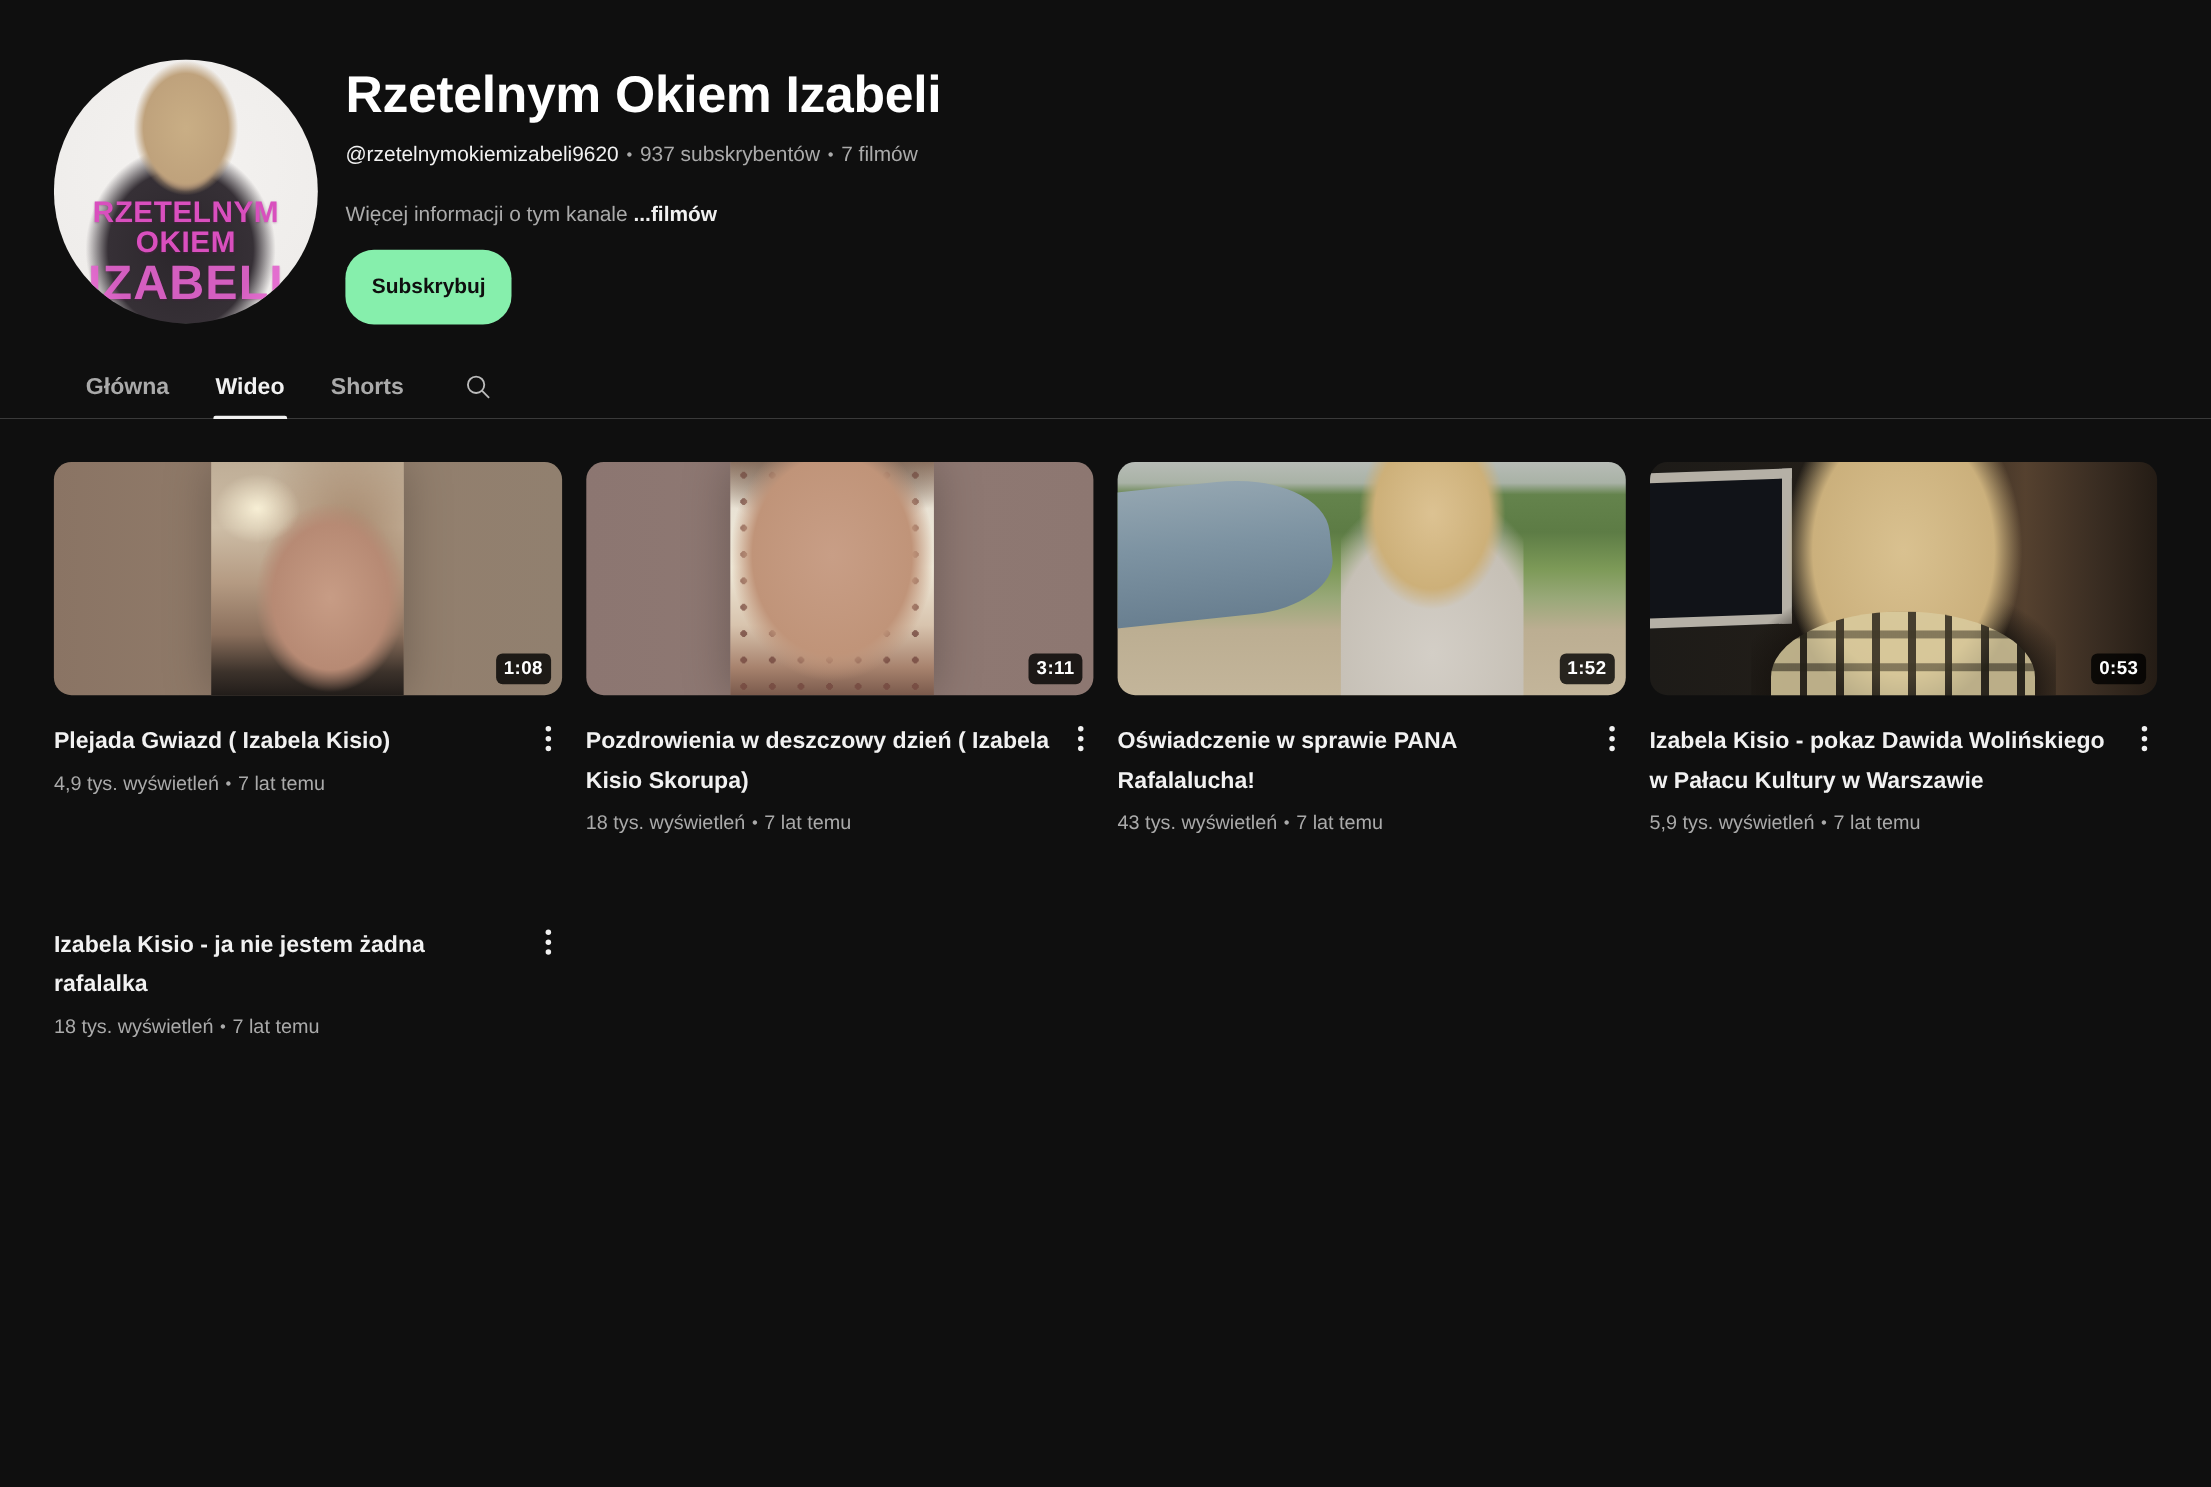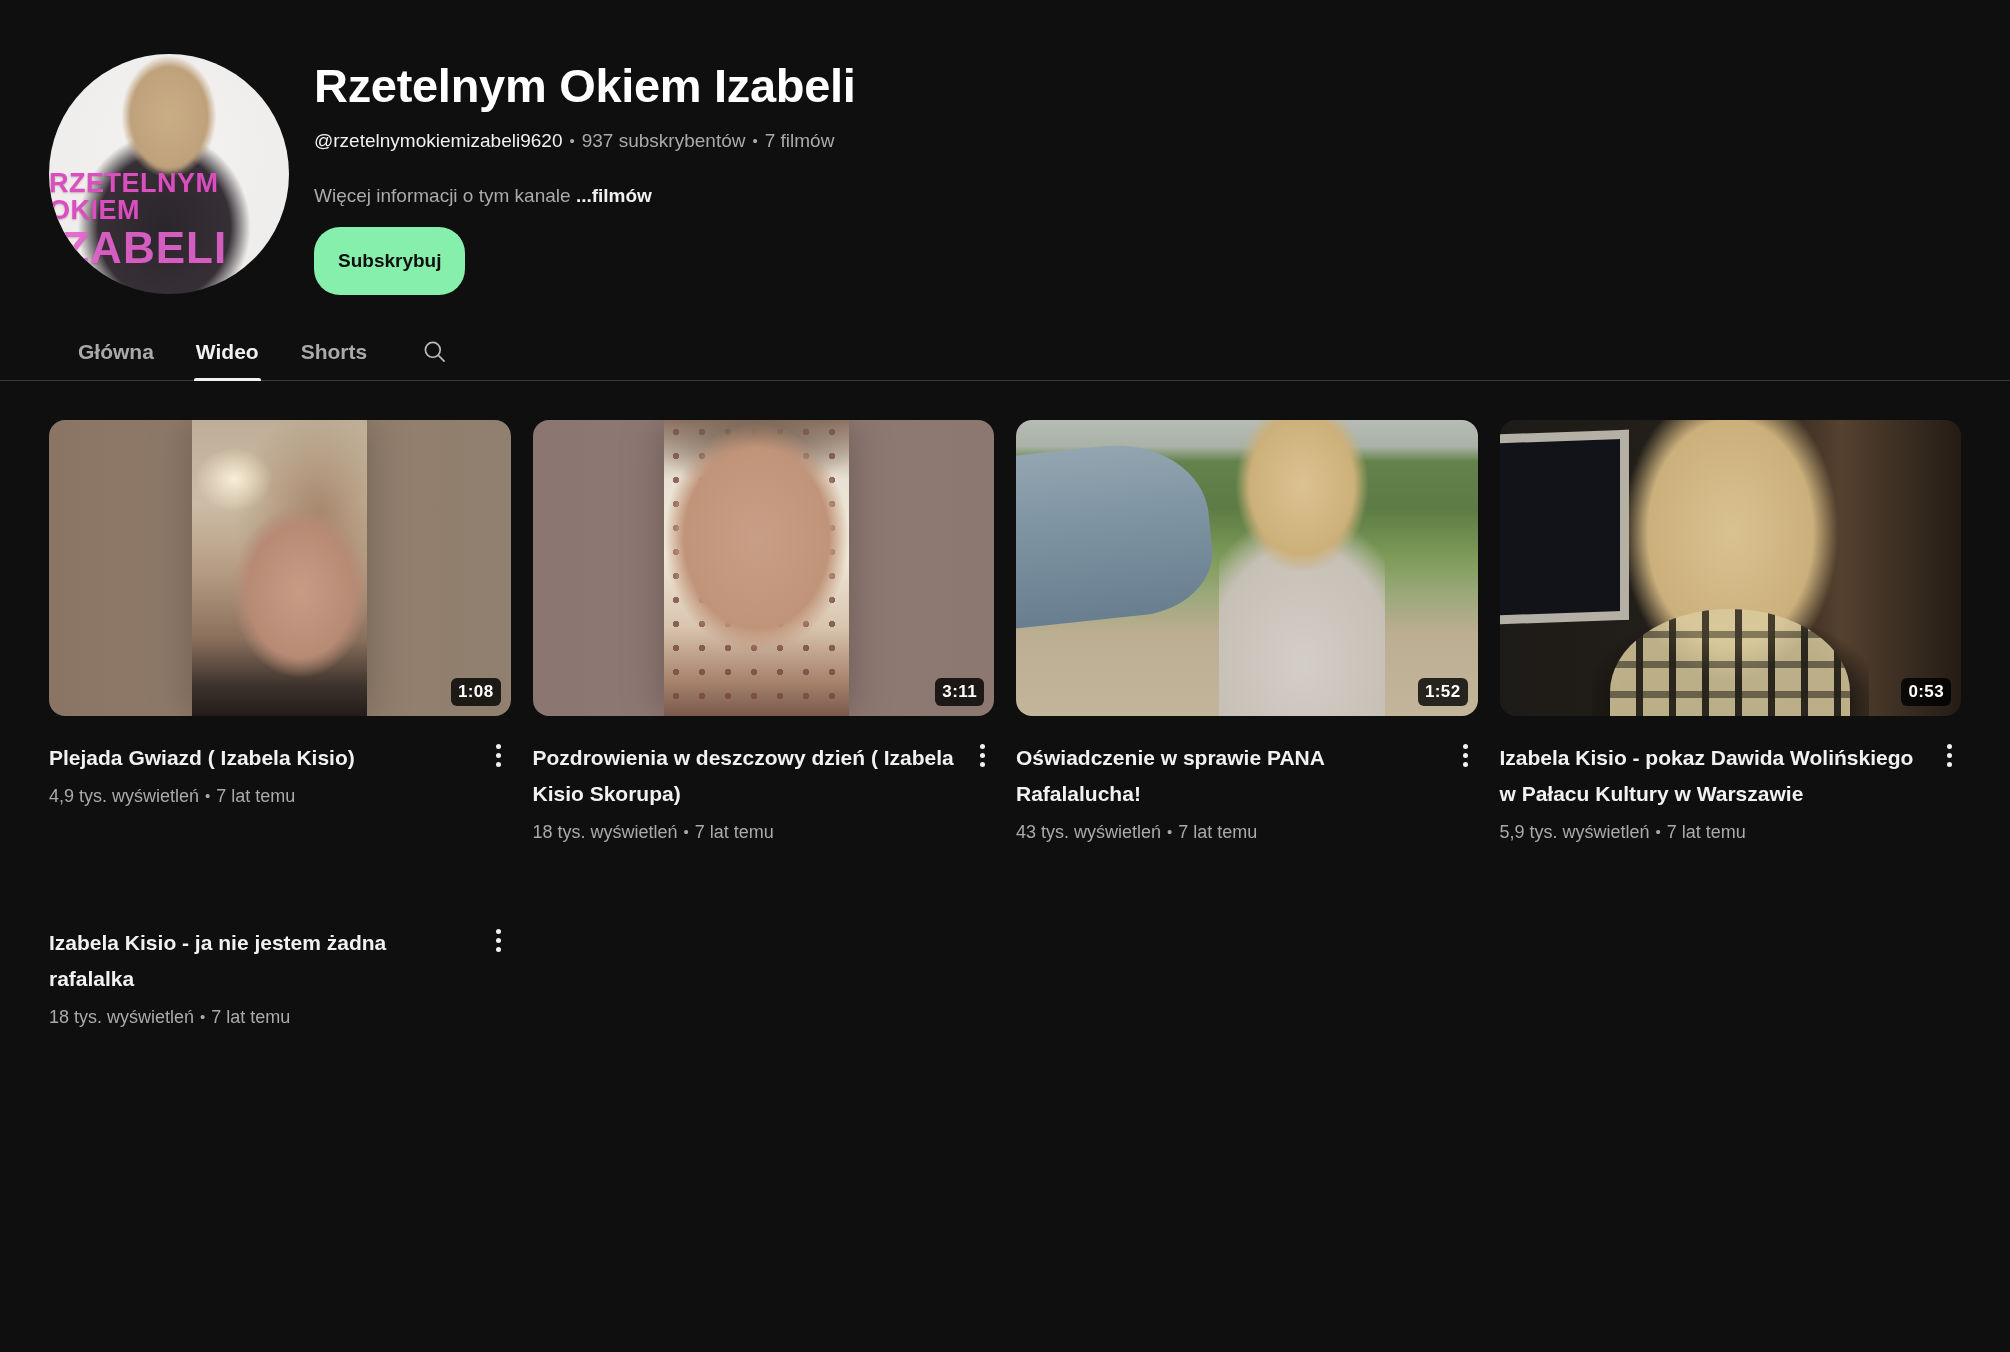--- a/index.html
+++ b/index.html
@@ -12,21 +12,21 @@
   .header{display:flex;padding:54px 49px 0 49px;}
   .avatar{
     width:240px;height:240px;border-radius:50%;flex-shrink:0;margin-right:25px;
     position:relative;overflow:hidden;
     background:
       radial-gradient(ellipse 70px 90px at 50% 26%, #c9ae85 0%, #bfa27c 55%, rgba(0,0,0,0) 68%),
       radial-gradient(ellipse 46px 58px at 50% 32%, #cfa88d 0%, #c49c82 60%, rgba(0,0,0,0) 75%),
       radial-gradient(ellipse 120px 130px at 48% 72%, #2b262b 0%, #363036 55%, rgba(0,0,0,0) 72%),
       radial-gradient(ellipse 150% 150% at 50% 40%, #f4f2f0 0%, #eceae8 60%, #d9d6d4 100%);
   }
-  .avatar-text{position:absolute;left:0;right:0;bottom:24px;text-align:left;line-height:1;}
+  .avatar-text{position:absolute;left:0;right:0;bottom:14px;text-align:center;line-height:1;}
   .avatar-line1{font-size:27px;font-weight:800;letter-spacing:.5px;color:#d94fbe;
     text-shadow:0 1px 2px rgba(120,20,100,.35);}
   .avatar-line2{font-size:44px;font-weight:800;letter-spacing:1px;color:#e263cc;margin-top:2px;
     opacity:.92;text-shadow:0 1px 2px rgba(120,20,100,.3);}
   .channel-info{padding-top:4px;}
   .channel-title{margin:0;font-size:47px;font-weight:700;color:#ffffff;letter-spacing:-.3px;line-height:56px;}
   .channel-meta{margin-top:16px;font-size:19px;color:#aaaaaa;}
   .channel-handle{color:#f1f1f1;font-weight:500;}
   .sep{padding:0 7px;font-size:15px;vertical-align:1px;}
   .channel-desc{margin-top:33px;font-size:19px;color:#aaaaaa;}
@@ -52,21 +52,21 @@
     background:#f1f1f1;border-radius:2px 2px 0 0;
   }
   .tab-search{padding-bottom:12px;background:none;border:none;cursor:pointer;margin-left:8px;}
   
   .grid{
     margin-top:39px;padding:0 49px;
     display:grid;grid-template-columns:repeat(4,1fr);column-gap:22px;row-gap:58px;
     align-items:start;
   }
   .card{min-width:0;}
-  .thumb{height:296px;border-radius:16px;position:relative;overflow:hidden;cursor:pointer;background:#181818;}
+  .thumb{height:212px;border-radius:16px;position:relative;overflow:hidden;cursor:pointer;background:#181818;}
   .duration{
     position:absolute;right:10px;bottom:10px;background:rgba(0,0,0,.8);color:#ffffff;
     font-size:17px;font-weight:600;letter-spacing:.4px;padding:4px 7px;border-radius:6px;
   }
   .info-row{display:flex;margin-top:24px;}
   .vtitle{
     flex:1;margin:0;font-size:21px;font-weight:600;color:#f1f1f1;line-height:36px;cursor:pointer;
   }
   .kebab{
     width:40px;height:40px;flex-shrink:0;margin:-4px -8px 0 4px;background:none;border:none;

